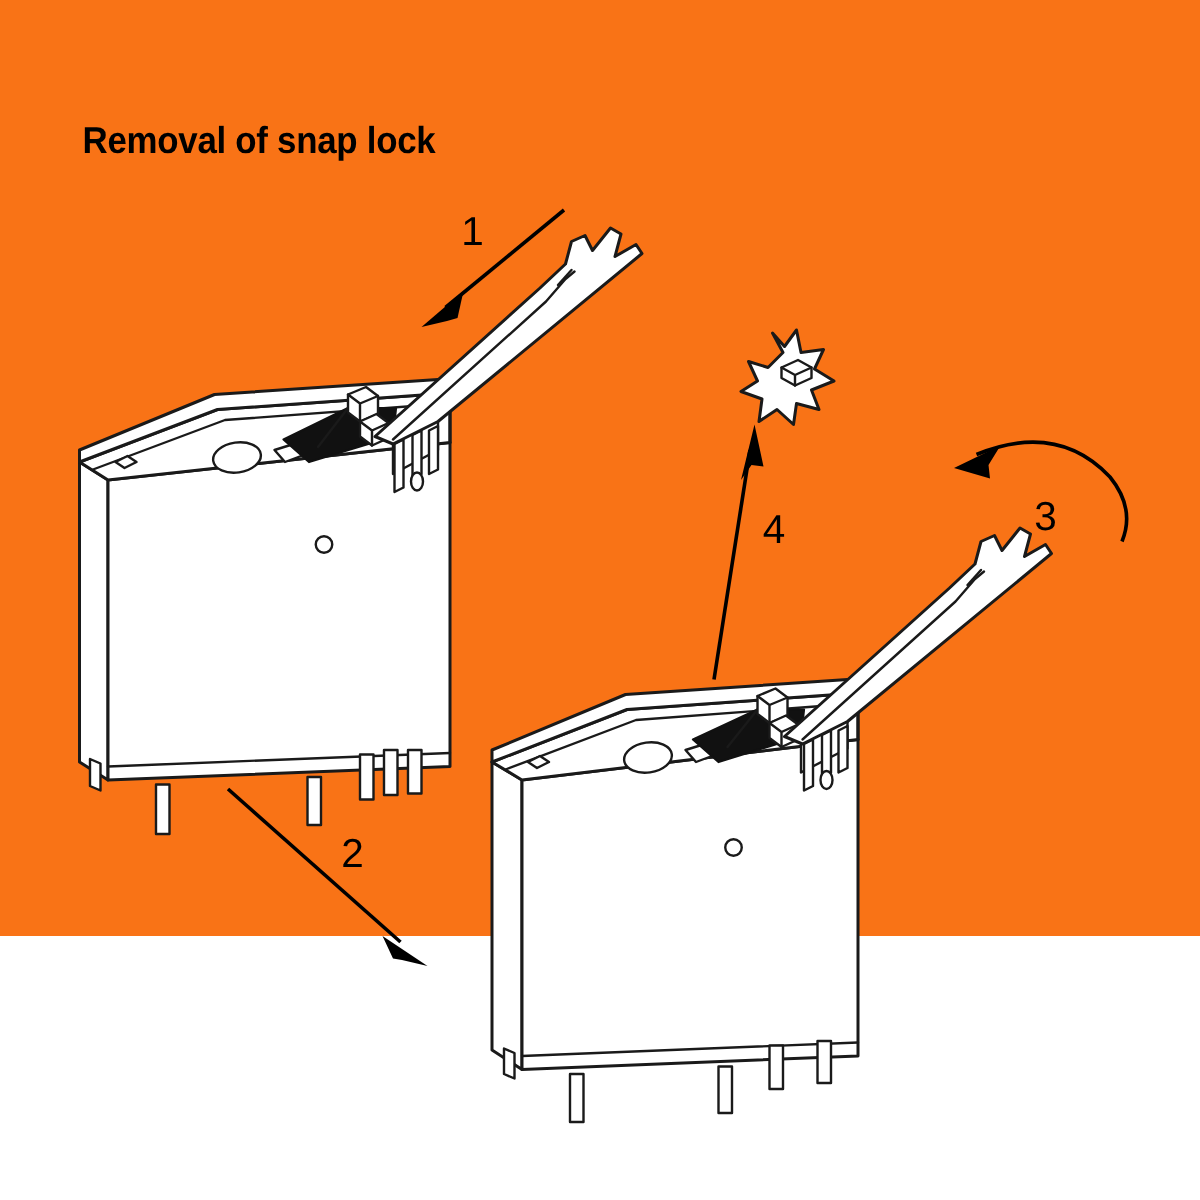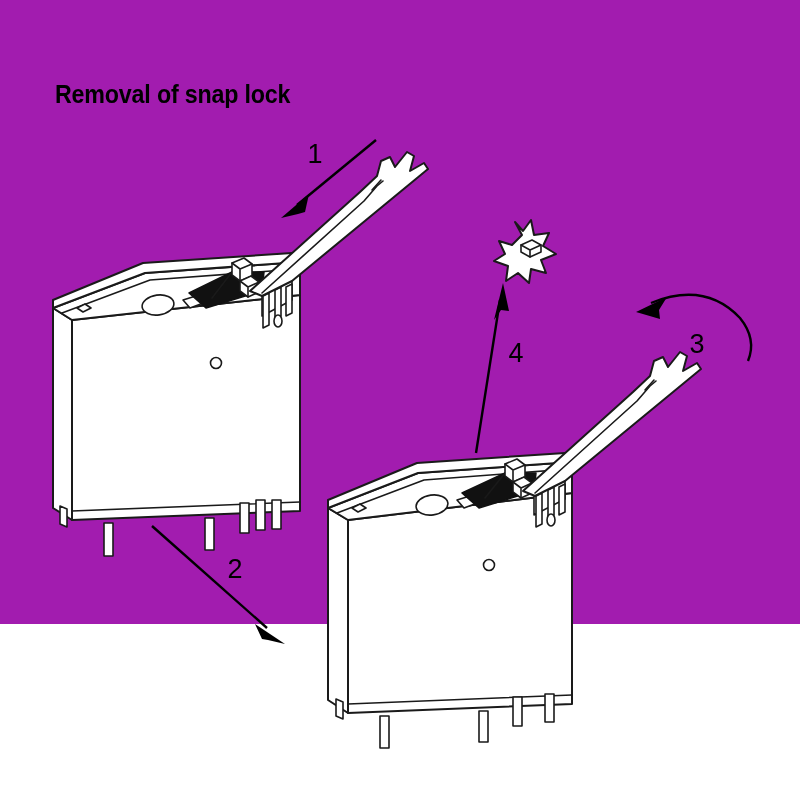--- a/index.html
+++ b/index.html
@@ -10,21 +10,21 @@
   body {
     width: 800px;
     height: 800px;
     font-family: "Liberation Sans", sans-serif;
     overflow: hidden;
   }
   #figure-root {
     position: relative;
     width: 800px;
     height: 624px;
-    background: #a21caf;
+    background: #f97316;
   }
   .fig-title {
     position: absolute;
     left: 55px;
     top: 80px;
     font-family: "Liberation Sans", sans-serif;
     font-weight: bold;
     font-size: 25px;
     letter-spacing: -0.2px;
     color: #000000;

